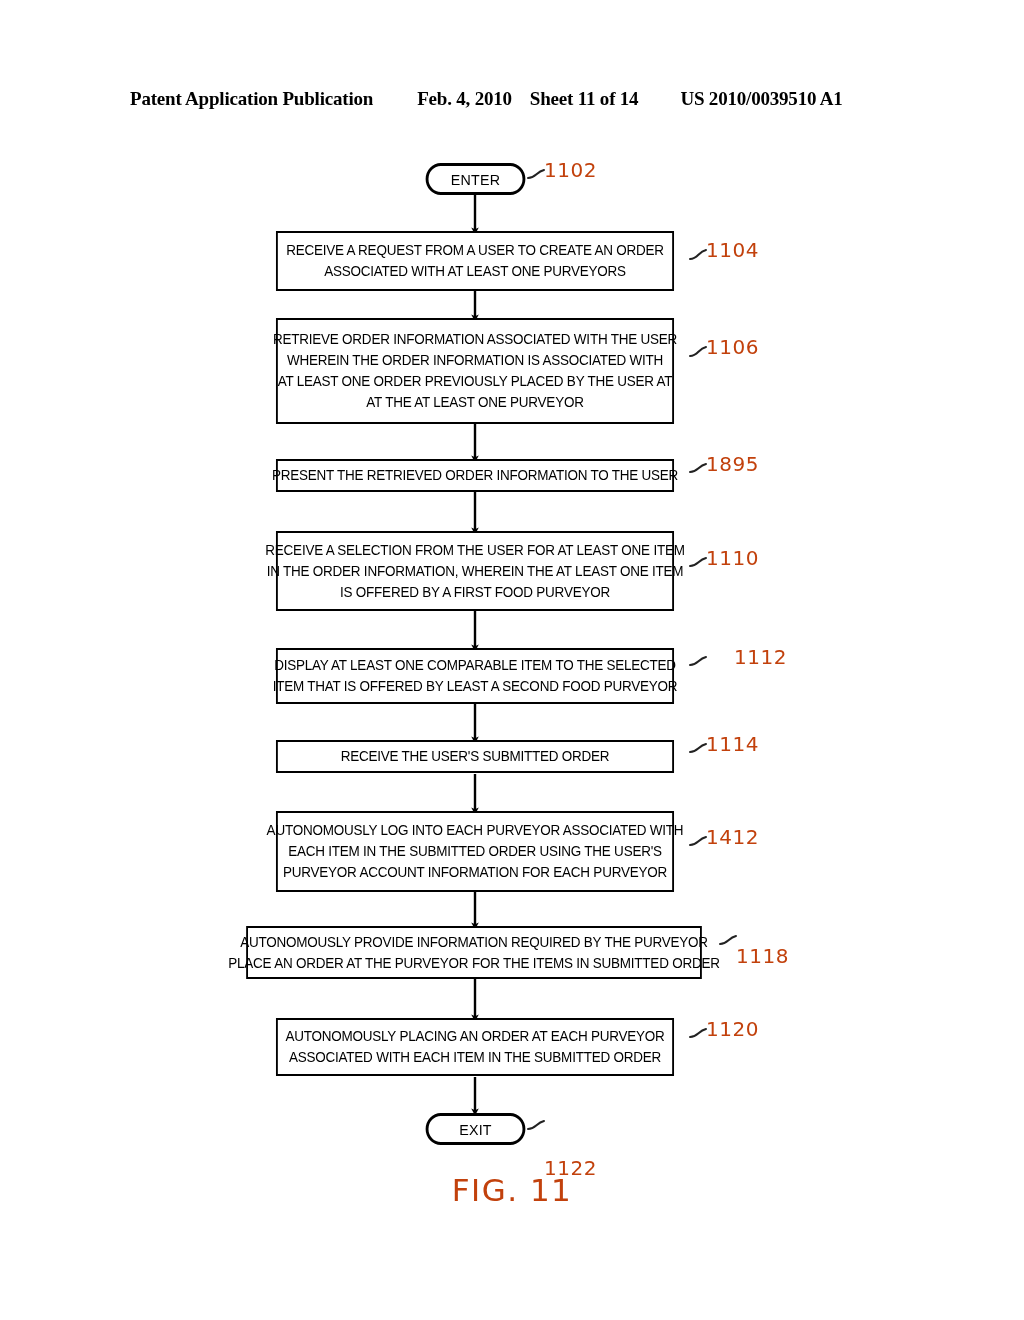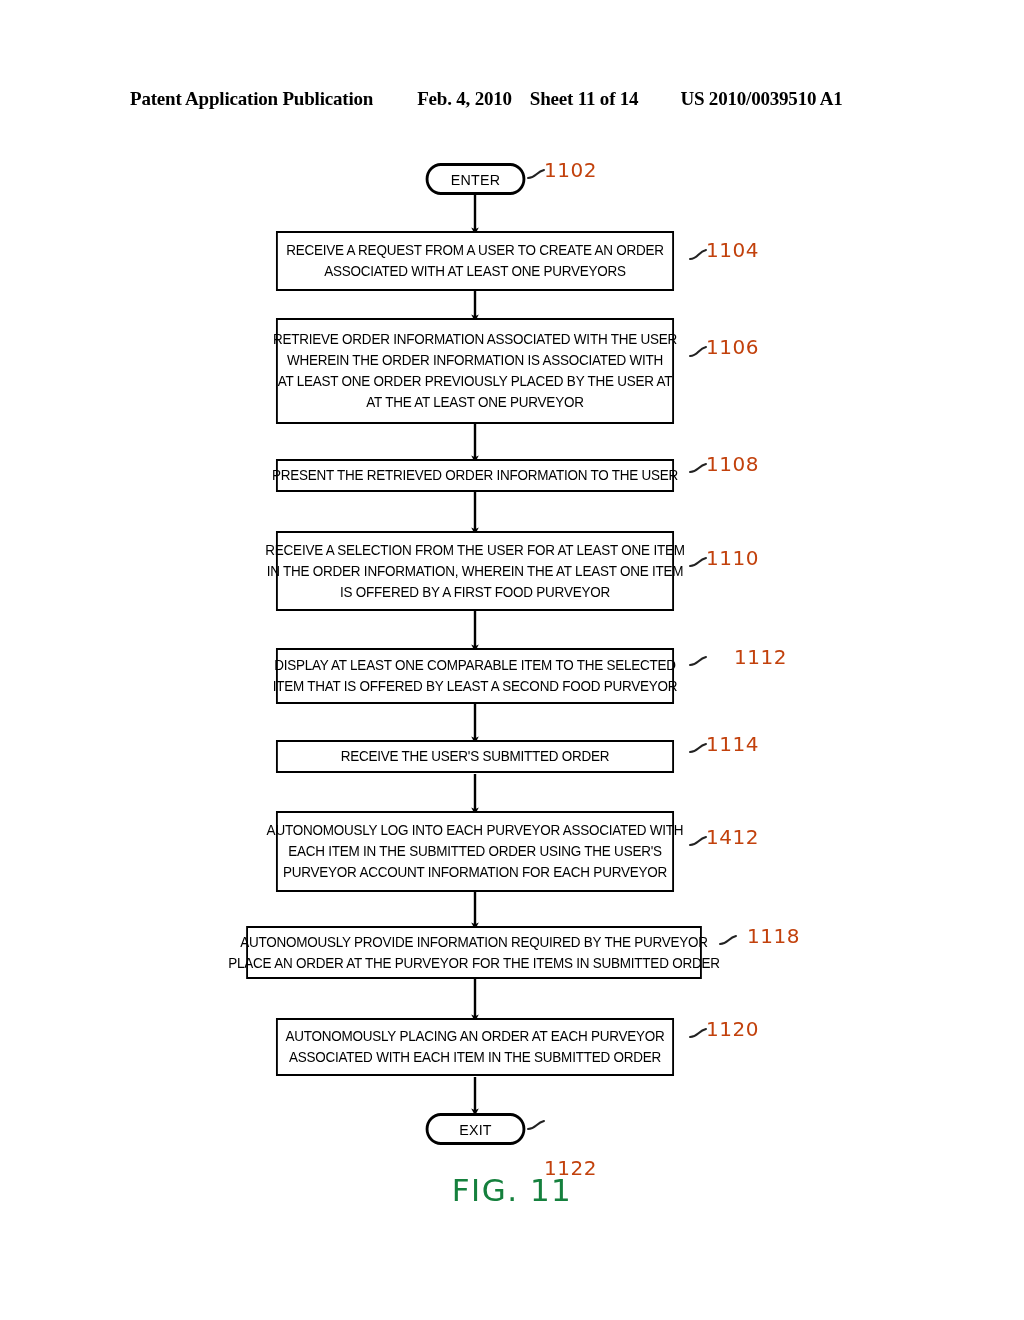--- a/index.html
+++ b/index.html
@@ -94,21 +94,21 @@
   
   #fig-caption {
     position: absolute;
     top: 1172px;
     left: 0;
     width: 1024px;
     text-align: center;
     font-family: "DejaVu Sans", sans-serif;
     font-size: 31px;
     letter-spacing: 1.5px;
-    color: #15803d;
+    color: #c2410c;
   }
 
   svg.wires {
     position: absolute;
     top: 0; left: 0;
     width: 1024px;
     height: 1320px;
     pointer-events: none;
   }
 </style>
@@ -173,21 +173,21 @@
     <span class="ln">RETRIEVE ORDER INFORMATION ASSOCIATED WITH THE USER</span>
     <span class="ln">WHEREIN THE ORDER INFORMATION IS ASSOCIATED WITH</span>
     <span class="ln">AT LEAST ONE ORDER PREVIOUSLY PLACED BY THE USER AT</span>
     <span class="ln">AT THE AT LEAST ONE PURVEYOR</span>
   </div>
   <div class="ref" style="left:706px; top:335px;">1106</div>
 
   <div class="node" style="left:261px; top:459px; width:428px; height:33px;">
     <span class="ln">PRESENT THE RETRIEVED ORDER INFORMATION TO THE USER</span>
   </div>
-  <div class="ref" style="left:706px; top:452px;">1108</div>
+  <div class="ref" style="left:706px; top:452px;">1895</div>
 
   <div class="node" style="left:261px; top:531px; width:428px; height:80px;">
     <span class="ln">RECEIVE A SELECTION FROM THE USER FOR AT LEAST ONE ITEM</span>
     <span class="ln">IN THE ORDER INFORMATION, WHEREIN THE AT LEAST ONE ITEM</span>
     <span class="ln">IS OFFERED BY A FIRST FOOD PURVEYOR</span>
   </div>
   <div class="ref" style="left:706px; top:546px;">1110</div>
 
   <div class="node" style="left:261px; top:648px; width:428px; height:56px;">
     <span class="ln">DISPLAY AT LEAST ONE COMPARABLE ITEM TO THE SELECTED</span>
@@ -204,21 +204,21 @@
     <span class="ln">AUTONOMOUSLY LOG INTO EACH PURVEYOR ASSOCIATED WITH</span>
     <span class="ln">EACH ITEM IN THE SUBMITTED ORDER USING THE USER'S</span>
     <span class="ln">PURVEYOR ACCOUNT INFORMATION FOR EACH PURVEYOR</span>
   </div>
   <div class="ref" style="left:706px; top:825px;">1412</div>
 
   <div class="node" style="left:229px; top:926px; width:490px; height:53px;">
     <span class="ln">AUTONOMOUSLY PROVIDE INFORMATION REQUIRED BY THE PURVEYOR</span>
     <span class="ln">PLACE AN ORDER AT THE PURVEYOR FOR THE ITEMS IN SUBMITTED ORDER</span>
   </div>
-  <div class="ref" style="left:736px; top:924px;margin-left:11px;">1118</div>
+  <div class="ref" style="left:736px; top:944px;">1118</div>
 
   <div class="node" style="left:261px; top:1018px; width:428px; height:58px;">
     <span class="ln">AUTONOMOUSLY PLACING AN ORDER AT EACH PURVEYOR</span>
     <span class="ln">ASSOCIATED WITH EACH ITEM IN THE SUBMITTED ORDER</span>
   </div>
   <div class="ref" style="left:706px; top:1017px;">1120</div>
 
   <div class="terminal" style="left:423px; top:1113px; width:105px; height:32px;">
     <span>EXIT</span>
   </div>

